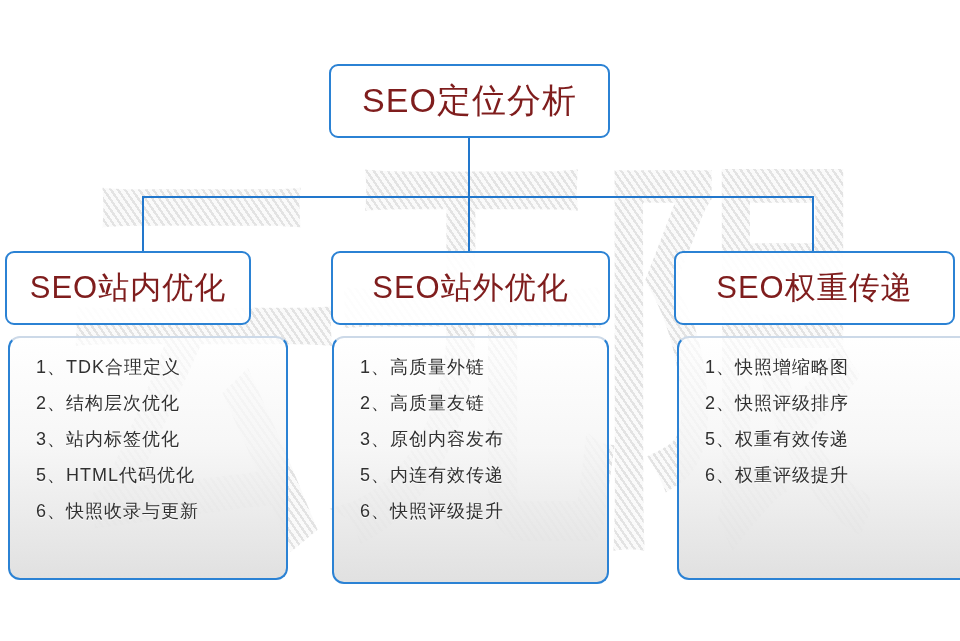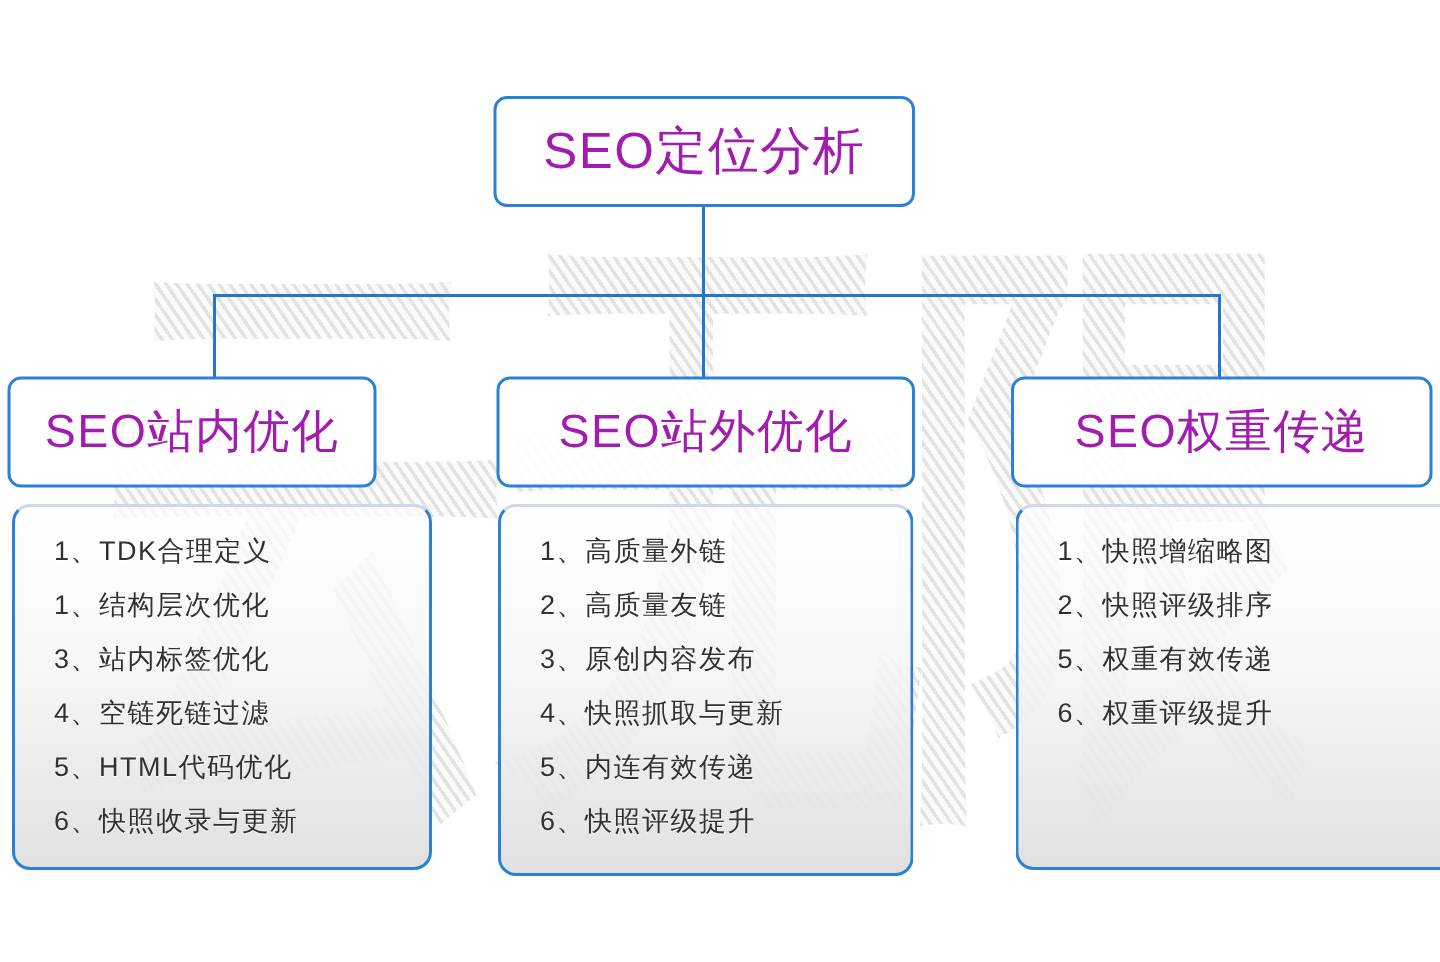--- a/index.html
+++ b/index.html
@@ -23,21 +23,21 @@
   
   .line{position:absolute;background:#2277cc;z-index:1;}
   .line.v{width:2px;}
   .line.h{height:2px;}
   
   .node{
     position:absolute;z-index:2;box-sizing:border-box;
     background:rgba(255,255,255,0.93);
     border:2px solid #2b82d4;border-radius:9px;
     display:flex;align-items:center;justify-content:center;
-    color:#a21caf;white-space:nowrap;
+    color:#7f1d1d;white-space:nowrap;
   }
   .root{left:329px;top:64px;width:281px;height:74px;font-size:34px;letter-spacing:1px;}
   .col-header{top:251px;height:74px;font-size:31px;letter-spacing:1px;}
   .hdr1{left:5px;width:246px;}
   .hdr2{left:331px;width:279px;}
   .hdr3{left:674px;width:281px;}
   
   .panel{
     position:absolute;z-index:2;box-sizing:border-box;
     border:2px solid #2b82d4;border-top-color:#ccd9e8;border-radius:12px;
@@ -76,34 +76,32 @@
   <div class="node col-header hdr3">
     <span>SEO权重传递</span>
   </div>
   <div class="node col-header hdr2">
     <span>SEO站外优化</span>
   </div>
 
   <div class="panel pnl1">
     <ul>
       <li>1、TDK合理定义</li>
-      <li>1、结构层次优化</li>
+      <li>2、结构层次优化</li>
       <li>3、站内标签优化</li>
-      <li>4、空链死链过滤</li>
       <li>5、HTML代码优化</li>
       <li>6、快照收录与更新</li>
     </ul>
   </div>
 
   <div class="panel pnl2">
     <ul>
       <li>1、高质量外链</li>
       <li>2、高质量友链</li>
       <li>3、原创内容发布</li>
-      <li>4、快照抓取与更新</li>
       <li>5、内连有效传递</li>
       <li>6、快照评级提升</li>
     </ul>
   </div>
 
   <div class="panel pnl3">
     <ul>
       <li>1、快照增缩略图</li>
       <li>2、快照评级排序</li>
       <li>5、权重有效传递</li>

